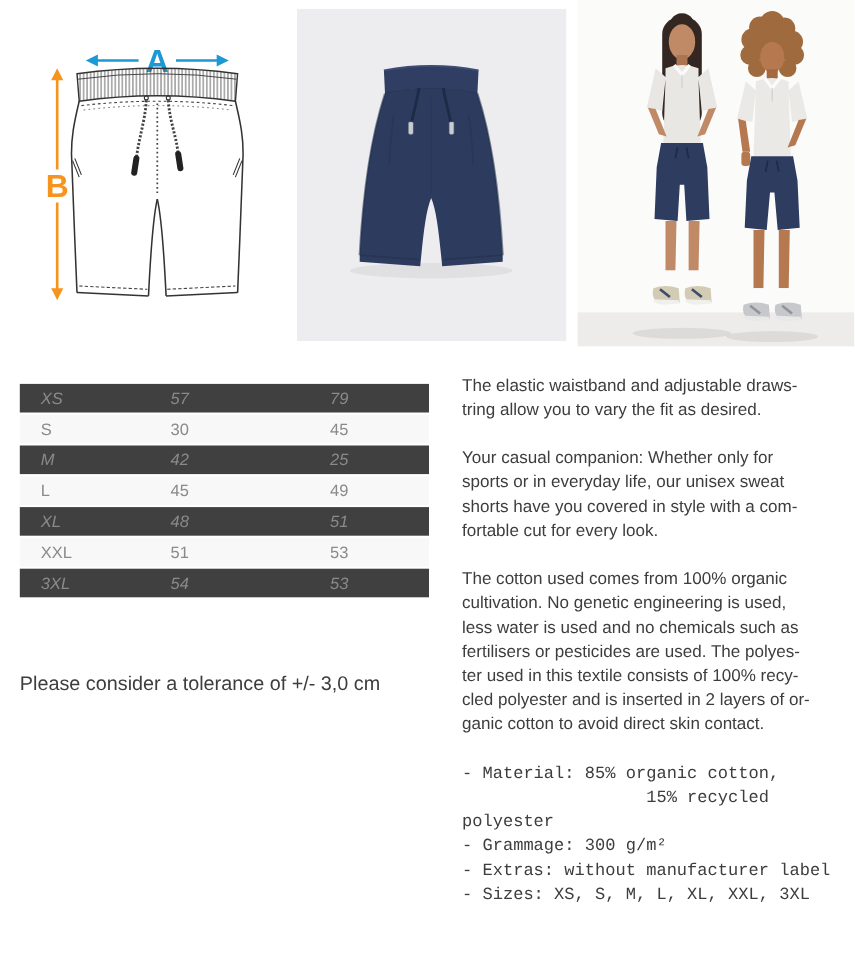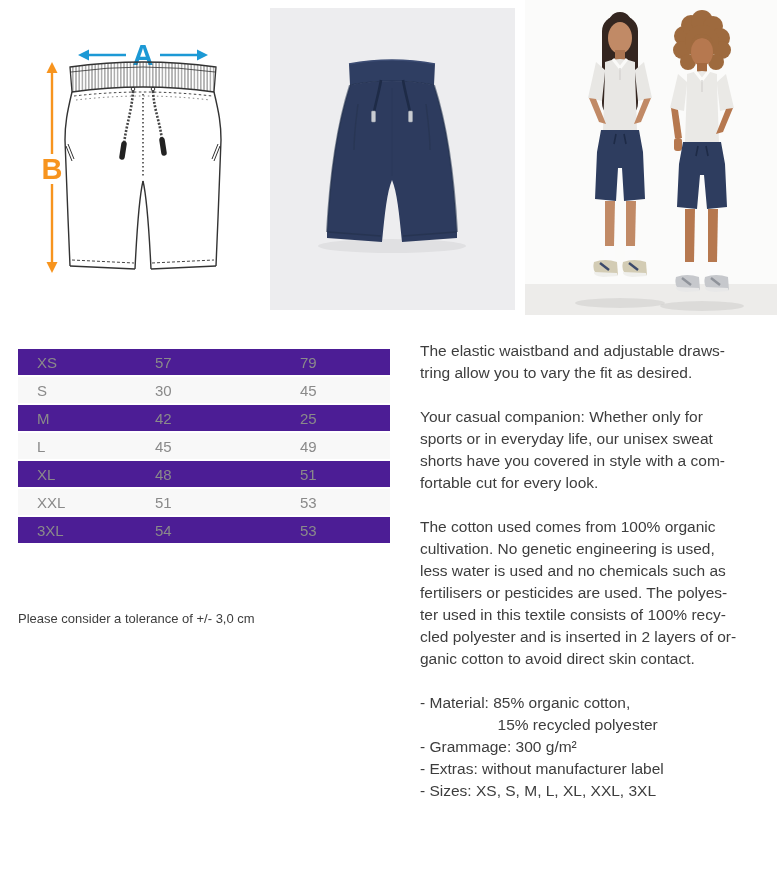--- a/index.html
+++ b/index.html
@@ -11,29 +11,29 @@
   .sketch-panel{left:20px;top:18px;width:240px;height:292px;}
   .product-panel{left:270px;top:8px;width:245px;height:302px;}
   .models-panel{left:525px;top:0px;width:252px;height:315px;}
   svg{display:block;}
 
   
   .size-table{position:absolute;left:18px;top:349px;width:372px;font-size:15px;}
   .trow{display:grid;grid-template-columns:118px 145px 1fr;height:26px;align-items:center;margin-bottom:2px;}
   .trow > div{padding-left:19px;white-space:nowrap;}
   .thead{background:#f2f2f2;color:#6e6e6e;}
-  .row-dark{background:#4c1d95;color:#8a8a8a;}
+  .row-dark{background:#404040;color:#8a8a8a;font-style:italic;}
   .row-light{background:#f8f8f8;color:#8a8a8a;}
 
-  .tolerance{position:absolute;left:18px;top:611px;font-size:13px;color:#3d3d3d;}
+  .tolerance{position:absolute;left:18px;top:611px;font-size:18px;color:#3d3d3d;}
 
   
   .description{position:absolute;left:420px;top:340px;width:345px;font-size:15.5px;line-height:22px;color:#3d3d3d;}
   .description p{margin:0 0 22px 0;white-space:pre-wrap;}
-  .description p:last-child{margin-bottom:0;}
+  .description p:last-child{margin-bottom:0;font-family:Liberation Mono, monospace;}
 </style>
 </head>
 <body>
 
 <div class="canvas">
 
   <div class="panel sketch-panel">
     <svg viewBox="0 0 240 292" width="240" height="292">
       <defs>
         <pattern id="rib" width="3.2" height="10" patternUnits="userSpaceOnUse">

